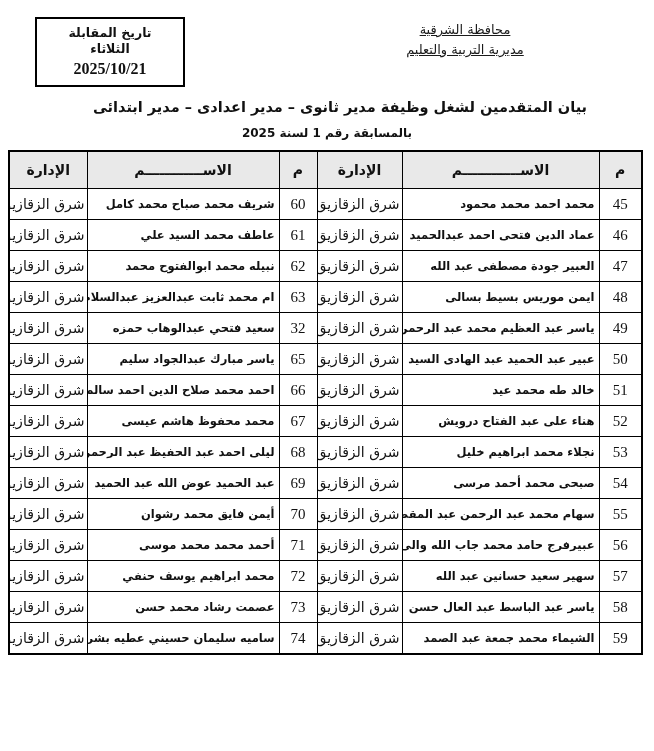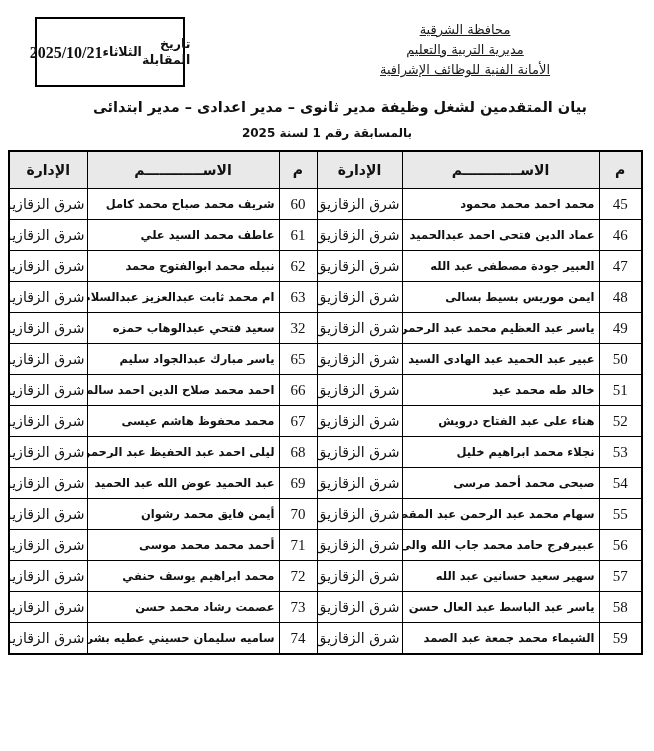--- a/index.html
+++ b/index.html
@@ -5,21 +5,21 @@
   html,body{margin:0;padding:0;}
   body{
     width:654px;height:751px;position:relative;overflow:hidden;
     background:#ffffff;color:#111;
     font-family:"DejaVu Sans",sans-serif;
     direction:rtl;
   }
   .date-box{
     position:absolute;left:35px;top:17px;width:146px;height:66px;
     border:2px solid #000;background:#fff;
-    display:flex;flex-direction:row;align-items:center;justify-content:center;
+    display:flex;flex-direction:column;align-items:center;justify-content:center;
     line-height:1.25;
   }
   .date-box .line1,.date-box .line2{font-size:12.5px;font-weight:bold;}
   .date-box .line3{font-size:16px;font-weight:bold;font-family:Liberation Serif, serif;direction:ltr;margin-top:2px;}
   .gov-header{
     position:absolute;top:20px;right:54px;width:270px;text-align:center;
     font-size:13px;line-height:1.55;color:#1a1a1a;text-decoration:underline;
   }
   .gov-header div{white-space:nowrap;}
   .doc-title{
@@ -61,21 +61,20 @@
 
 <div class="date-box">
   <div class="line1">تاريخ المقابلة</div>
   <div class="line2">الثلاثاء</div>
   <div class="line3">2025/10/21</div>
 </div>
 
 <div class="gov-header">
   <div>محافظة الشرقية</div>
   <div>مديرية التربية والتعليم</div>
-  <div>الأمانة الفنية للوظائف الإشرافية</div>
 </div>
 
 <div class="doc-title">بيان المتقدمين لشغل وظيفة مدير ثانوى – مدير اعدادى – مدير ابتدائى</div>
 <div class="doc-subtitle">بالمسابقة رقم 1 لسنة 2025</div>
 
 <table class="roster">
   <colgroup>
     <col class="c-num-r">
       <col class="c-name-r">
       <col class="c-adm-r">

